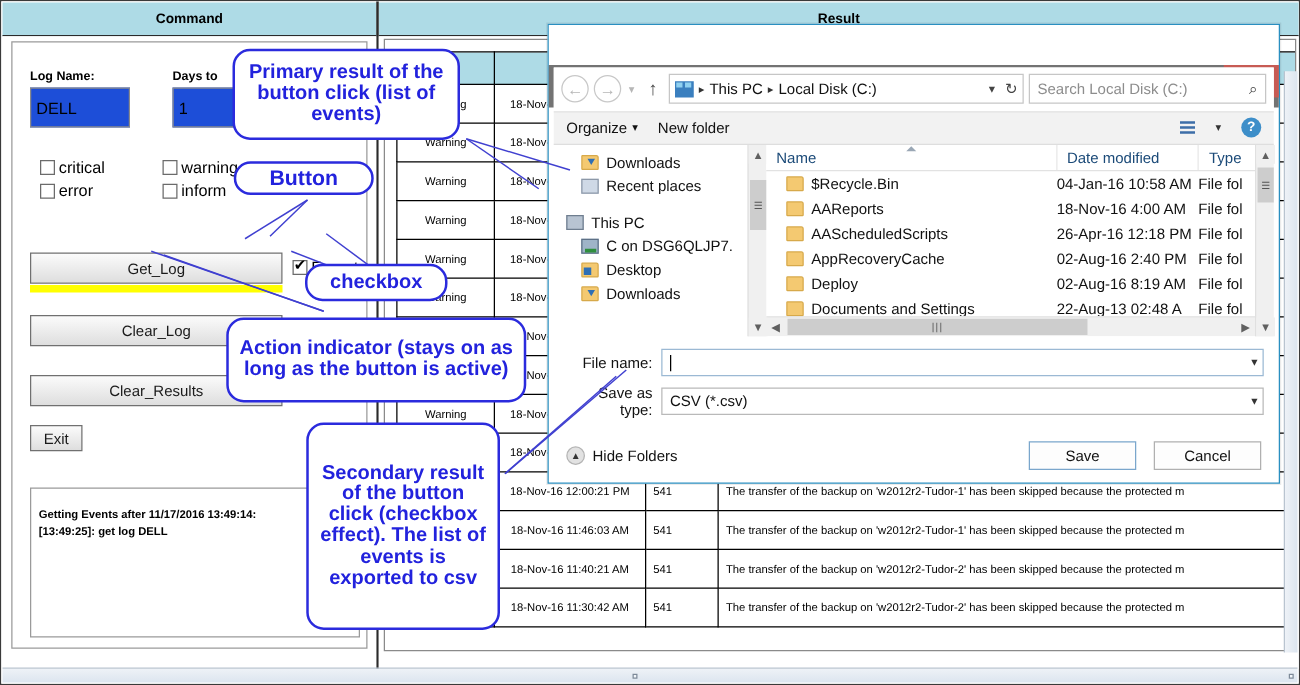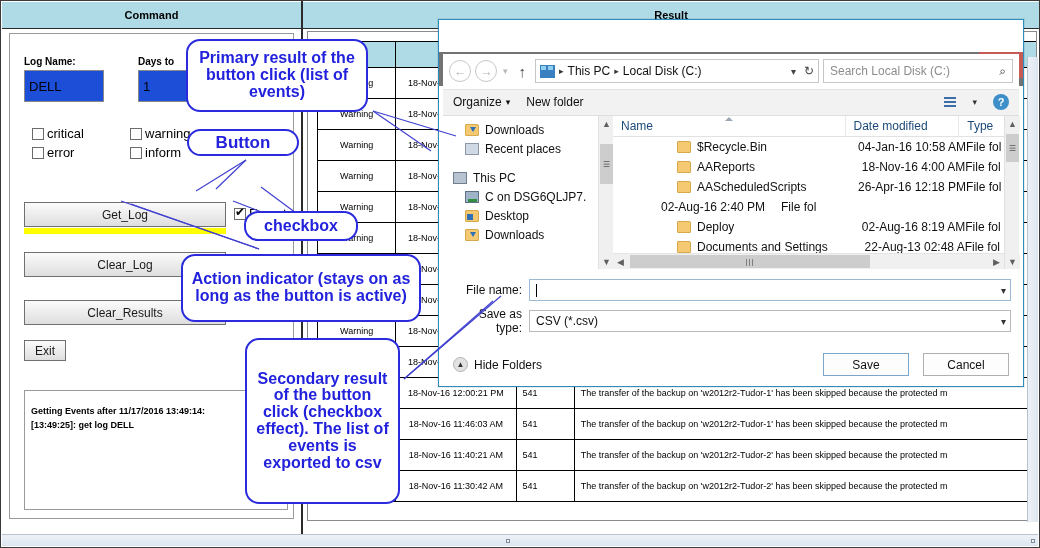--- a/index.html
+++ b/index.html
@@ -261,21 +261,21 @@
   }
   #list-head .hc { padding-left: 8px; border-left: 1px solid #e8e8e8; height: 100%; display: flex; align-items: center; }
   #list-head .hc:first-child { border-left: none; }
   .hc-name { width: 245px; position: relative; }
   .hc-name .sortmark {
     position: absolute; left: 112px; top: 1px;
     border-left: 4px solid transparent; border-right: 4px solid transparent; border-bottom: 4px solid #9aa7b5;
   }
   .hc-date { width: 120px; }
   .hc-type { width: 48px; }
-  #file-rows { flex: 1 1 auto; overflow: hidden; padding-left: 48px; }
+  #file-rows { flex: 1 1 auto; overflow: hidden; }
   .file-row { display: flex; align-items: center; height: 20px; font-size: 12px; color: #111; }
   .file-row .fname { width: 245px; display: flex; align-items: center; gap: 6px; padding-left: 16px; white-space: nowrap; }
   .file-row .fdate { width: 120px; white-space: nowrap; }
   .file-row .ftype { width: 48px; white-space: nowrap; overflow: hidden; }
   #list-hscroll {
     height: 16px; background: #f0f0f0; display: flex; align-items: center;
     border-top: 1px solid #e4e4e4;
   }
   #list-hscroll .arr { width: 15px; text-align: center; font-size: 9px; color: #606060; }
   #list-hscroll .track { flex: 1 1 auto; height: 13px; background: #f0f0f0; position: relative; }
@@ -593,20 +593,24 @@
               </div>
               <div class="file-row">
                 <div class="fname">
                   <span class="ficon folder"></span>
                   <span>AAScheduledScripts</span>
                 </div>
                 <div class="fdate">26-Apr-16 12:18 PM</div>
                 <div class="ftype">File fol</div>
               </div>
               <div class="file-row">
+                <div class="fname">
+                  <span class="ficon folder"></span>
+                  <span>AppRecoveryCache</span>
+                </div>
                 <div class="fdate">02-Aug-16 2:40 PM</div>
                 <div class="ftype">File fol</div>
               </div>
               <div class="file-row">
                 <div class="fname">
                   <span class="ficon folder"></span>
                   <span>Deploy</span>
                 </div>
                 <div class="fdate">02-Aug-16 8:19 AM</div>
                 <div class="ftype">File fol</div>

